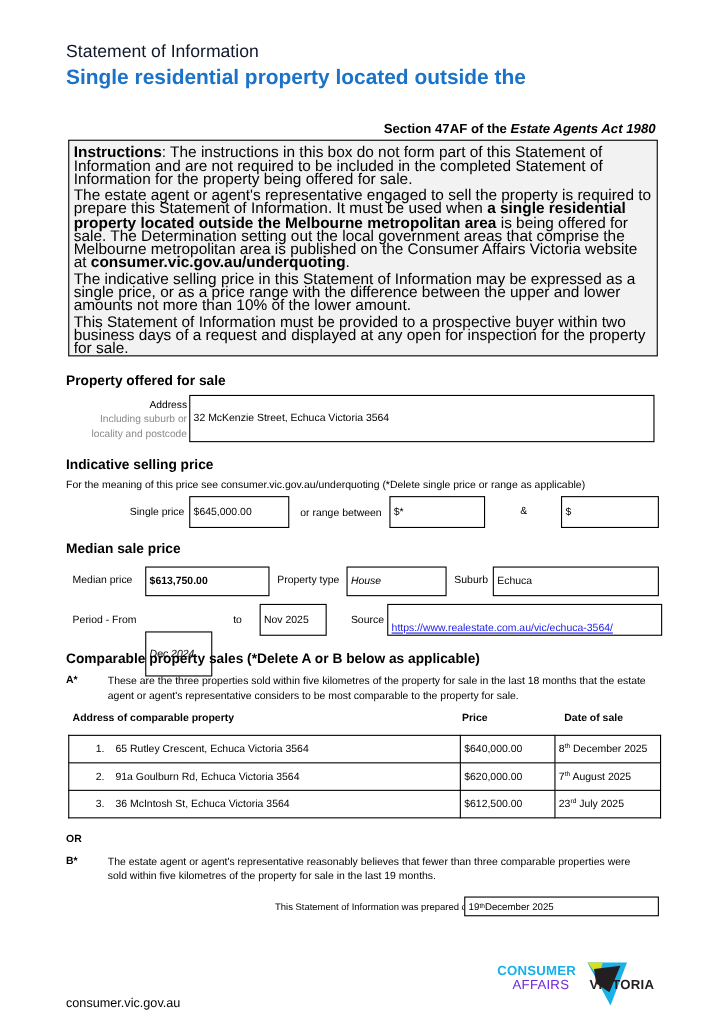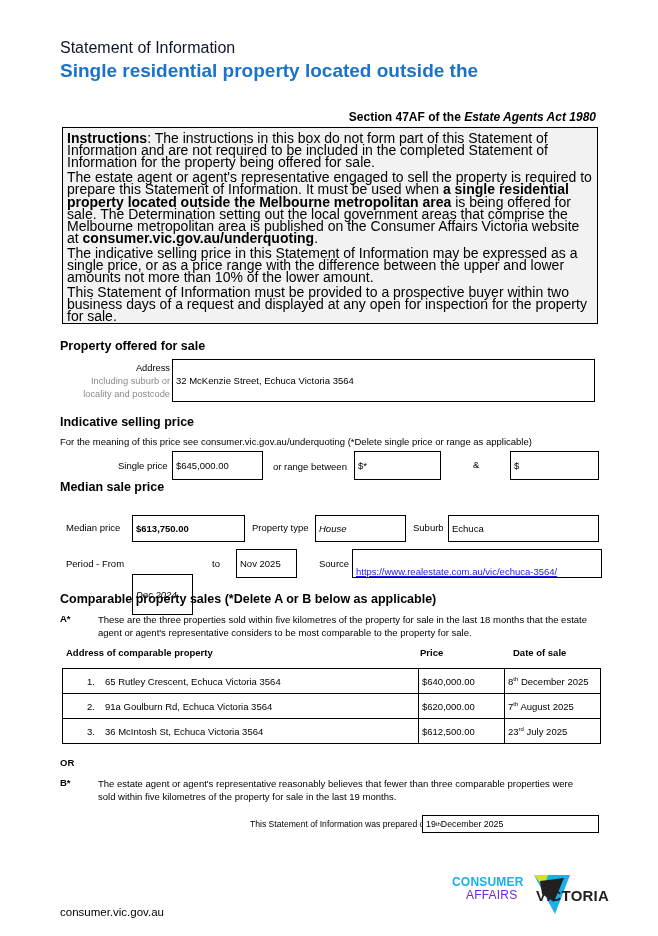--- a/index.html
+++ b/index.html
@@ -60,21 +60,21 @@
 
 <div class="abs h2" style="left:60px; top:415px;">Indicative selling price</div>
 <div class="abs label" style="left:60px; top:436px;">For the meaning of this price see consumer.vic.gov.au/underquoting (*Delete single price or range as applicable)</div>
 <div class="abs label" style="left:118px; top:460px;">Single price</div>
 <div class="abs box" style="left:172px; top:451px; width:91px; height:29px;">$645,000.00</div>
 <div class="abs label" style="left:273px; top:461px;">or range between</div>
 <div class="abs box" style="left:354px; top:451px; width:87px; height:29px;">$*</div>
 <div class="abs label" style="left:473px; top:459px;">&amp;</div>
 <div class="abs box" style="left:510px; top:451px; width:89px; height:29px;">$</div>
 
-<div class="abs h2" style="left:60px; top:480px;text-align:right;">Median sale price</div>
+<div class="abs h2" style="left:60px; top:492px;text-align:right;">Median sale price</div>
 <div class="abs label" style="left:66px; top:522px;">Median price</div>
 <div class="abs box" style="left:132px; top:515px; width:113px; height:27px; font-weight:bold;">$613,750.00</div>
 <div class="abs label" style="left:252px; top:522px;">Property type</div>
 <div class="abs box" style="left:315px; top:515px; width:91px; height:27px; font-style:italic;">House</div>
 <div class="abs label" style="left:413px; top:522px;">Suburb</div>
 <div class="abs box" style="left:448px; top:515px; width:151px; height:27px;">Echuca</div>
 
 <div class="abs label" style="left:66px; top:558px;">Period - From</div>
 <div class="abs box" style="left:132px; top:574px; width:61px; height:41px;font-style:italic;">Dec 2024</div>
 <div class="abs label" style="left:212px; top:558px;">to</div>
@@ -126,14 +126,14 @@
 <div class="abs" style="left:60px; top:906px; font-size:11.5px;">consumer.vic.gov.au</div>
 
 <div class="abs logo">
   <svg width="150" height="42" viewBox="0 0 150 42">
     <polygon points="82,3 118,3 103,42" fill="#1ab0e8"></polygon>
     <polygon points="82,3 96,3 92,16" fill="#d7df23"></polygon>
     <polygon points="88,9 112,6 102,30 90,22" fill="#231f20"></polygon>
   </svg>
   <div class="abs" style="left:0; top:4px; font-size:12px; font-weight:bold; color:#1ab0e8; letter-spacing:0.2px; line-height:13px;">CONSUMER</div>
   <div class="abs" style="left:14px; top:17px; font-size:12px; font-weight:normal; color:#6d28d9; letter-spacing:0.2px; line-height:13px;">AFFAIRS</div>
-  <div class="abs" style="left:84px; top:17px; font-size:15px; font-weight:bold; color:#231f20; line-height:13px; letter-spacing:0.2px;">VICTORIA</div>
+  <div class="abs" style="left:84px; top:17px; font-size:12px; font-weight:bold; color:#231f20; line-height:13px; letter-spacing:0.2px;">VICTORIA</div>
 </div>
 
 </body></html>

